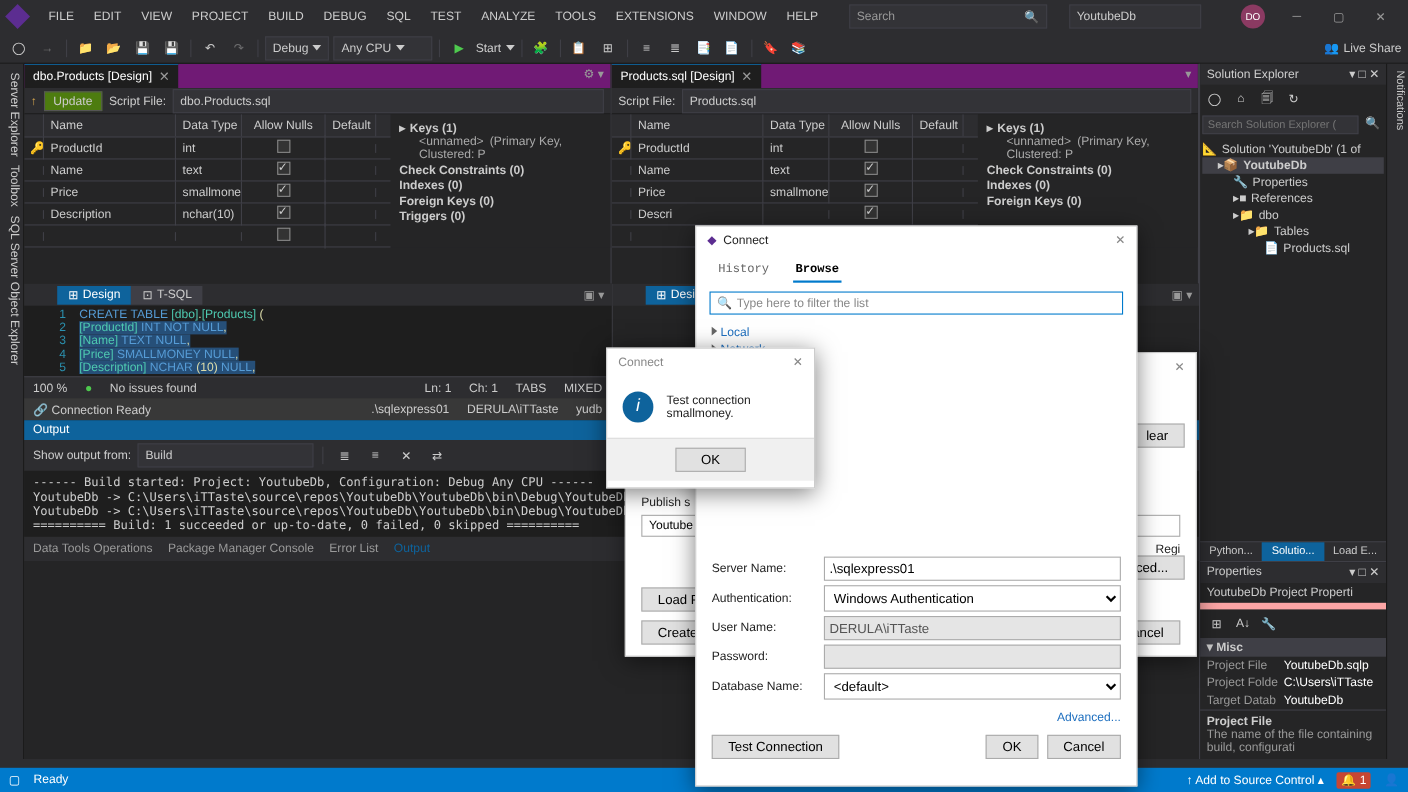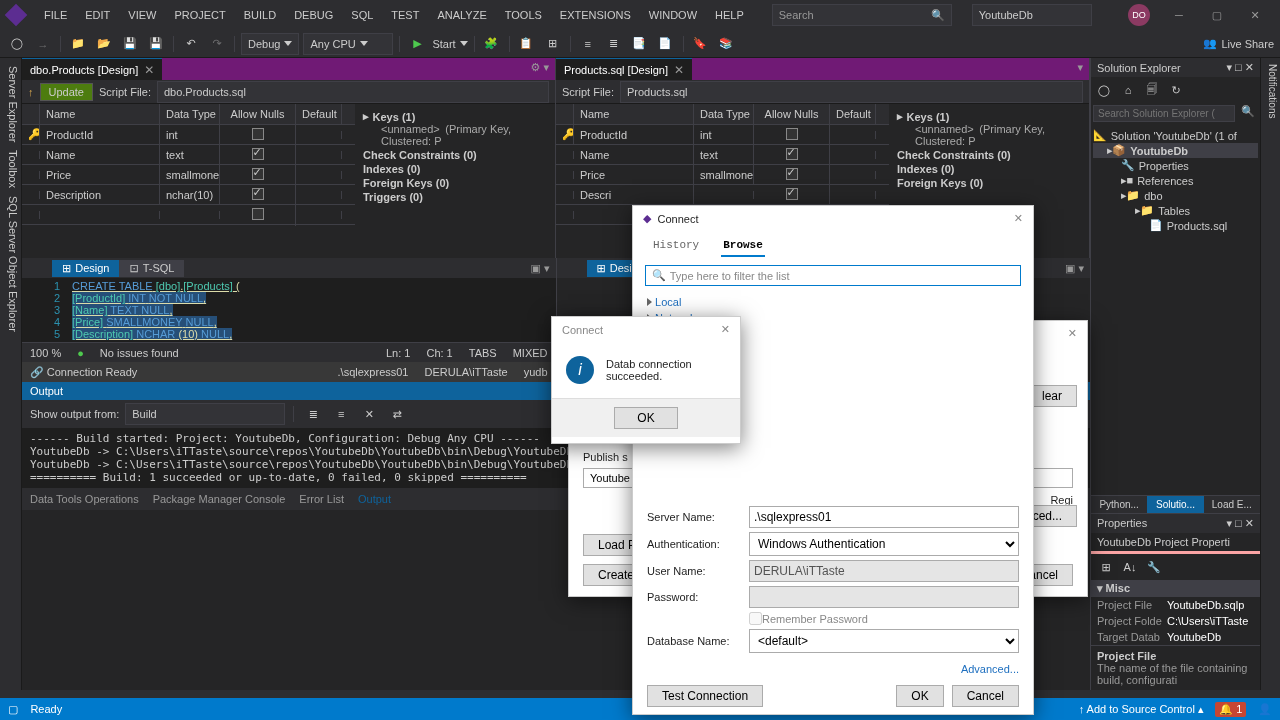--- a/index.html
+++ b/index.html
@@ -42,21 +42,21 @@
 .chk.on::after { content:'✓'; position:absolute; top:-3px; left:0; color:#ccc; font-size:11px; }
 .keys-panel { width:200px; padding:4px 8px; font-size:11px; color:#ccc; }
 .keys-panel .hdr { font-weight:bold; display:flex; align-items:center; gap:4px; margin-top:2px;}
 .keys-panel .sub { padding-left:18px; color:#aaa; font-size:10px;}
 .design-tabs { height:20px; background:#2d2d30; display:flex; align-items:center; padding-left:30px; }
 .dtab { padding:2px 10px; background:#0e639c; color:#fff; display:flex; gap:4px; align-items:center;}
 .dtab.off { background:#3f3f46; color:#ccc; }
 .sql-editor { background:#1e1e1e; font-family:Consolas,monospace; font-size:12px; padding:2px 0; flex-shrink:0;}
 .sql-line { display:flex; }
 .sql-gutter { width:50px; text-align:right; padding-right:12px; color:#2b91af; }
-.sql-code { color:#dcdcaa;text-decoration:underline; }
+.sql-code { color:#dcdcaa; }
 .kw { color:#569cd6; }
 .str { color:#4ec9b0; }
 .sel { background:#264f78; }
 .status-line { height:20px; background:#2d2d30; display:flex; align-items:center; padding:0 8px; gap:16px; font-size:10px; border-top:1px solid #3f3f46;}
 .conn-line { height:20px; background:#383838; display:flex; align-items:center; padding:0 8px; gap:16px; font-size:10px; }
 .output-panel { background:#1e1e1e; }
 .output-hdr { background:#0e639c; color:#fff; padding:2px 8px; height:18px; display:flex; align-items:center;}
 .output-tools { background:#2d2d30; padding:3px 8px; display:flex; align-items:center; gap:6px;}
 .output-body { padding:4px 8px; font-family:Consolas,monospace; font-size:11px; color:#ccc; overflow:hidden;}
 .right-panel { width:170px; background:#252526; display:flex; flex-direction:column; border-left:1px solid #3f3f46; }
@@ -437,21 +437,21 @@
         <div class="rp-tab">Python...</div>
         <div class="rp-tab active">Solutio...</div>
         <div class="rp-tab">Load E...</div>
       </div>
     <div class="props">
       <div class="props-hdr">
           <span>Properties</span>
           <span>▾ □ ✕</span>
         </div>
       <div class="props-body">
-        <div style="padding:3px 6px;border-bottom:3px solid #fca5a5">YoutubeDb Project Properti</div>
+        <div style="padding:3px 6px;border-bottom:6px solid #fca5a5">YoutubeDb Project Properti</div>
         <div style="display:flex;padding:2px 4px;gap:2px">
             <span class="tb-btn">⊞</span>
             <span class="tb-btn">A↓</span>
             <span class="tb-btn">🔧</span>
           </div>
         <div class="props-cat">▾ <span>Misc</span></div>
         <div id="propsRows">
             <div class="props-row">
               <div class="k">Project File</div>
               <div class="v">YoutubeDb.sqlp</div>
@@ -534,42 +534,37 @@
       </div>
     <div class="frow">
         <label>User Name:</label>
         <input disabled="" value="DERULA\iTTaste" style="">
       </div>
     <div class="frow">
         <label>Password:</label>
         <input type="password" disabled="" style="">
       </div>
     <div class="frow">
-        <label></label>
-        <input type="checkbox" disabled="" style="flex: 0 1 0%;"> 
-        <span style="color:#888">Remember Password</span>
-      </div>
-    <div class="frow">
         <label>Database Name:</label>
         <select><option>&lt;default&gt;</option></select>
       </div>
   </div>
   <div class="dlg-adv"><a>Advanced...</a></div>
   <div class="dlg-btns">
     <button class="dlg-btn left">Test Connection</button>
     <button class="dlg-btn">OK</button>
     <button class="dlg-btn">Cancel</button>
   </div>
 </div>
 
 <div class="dlg dlg-msg" style="z-index:20">
   <div class="dlg-hdr" style="color:#888">
       <span>Connect</span>
       <span class="dlg-x">✕</span>
     </div>
   <div class="body">
     <div class="info-icon">i</div>
-    <div>Datab connection succeeded.</div>
+    <div>Test connection smallmoney.</div>
   </div>
   <div class="btns">
       <button class="dlg-btn" style="width:64px">OK</button>
     </div>
 </div>
 
 </body></html>

